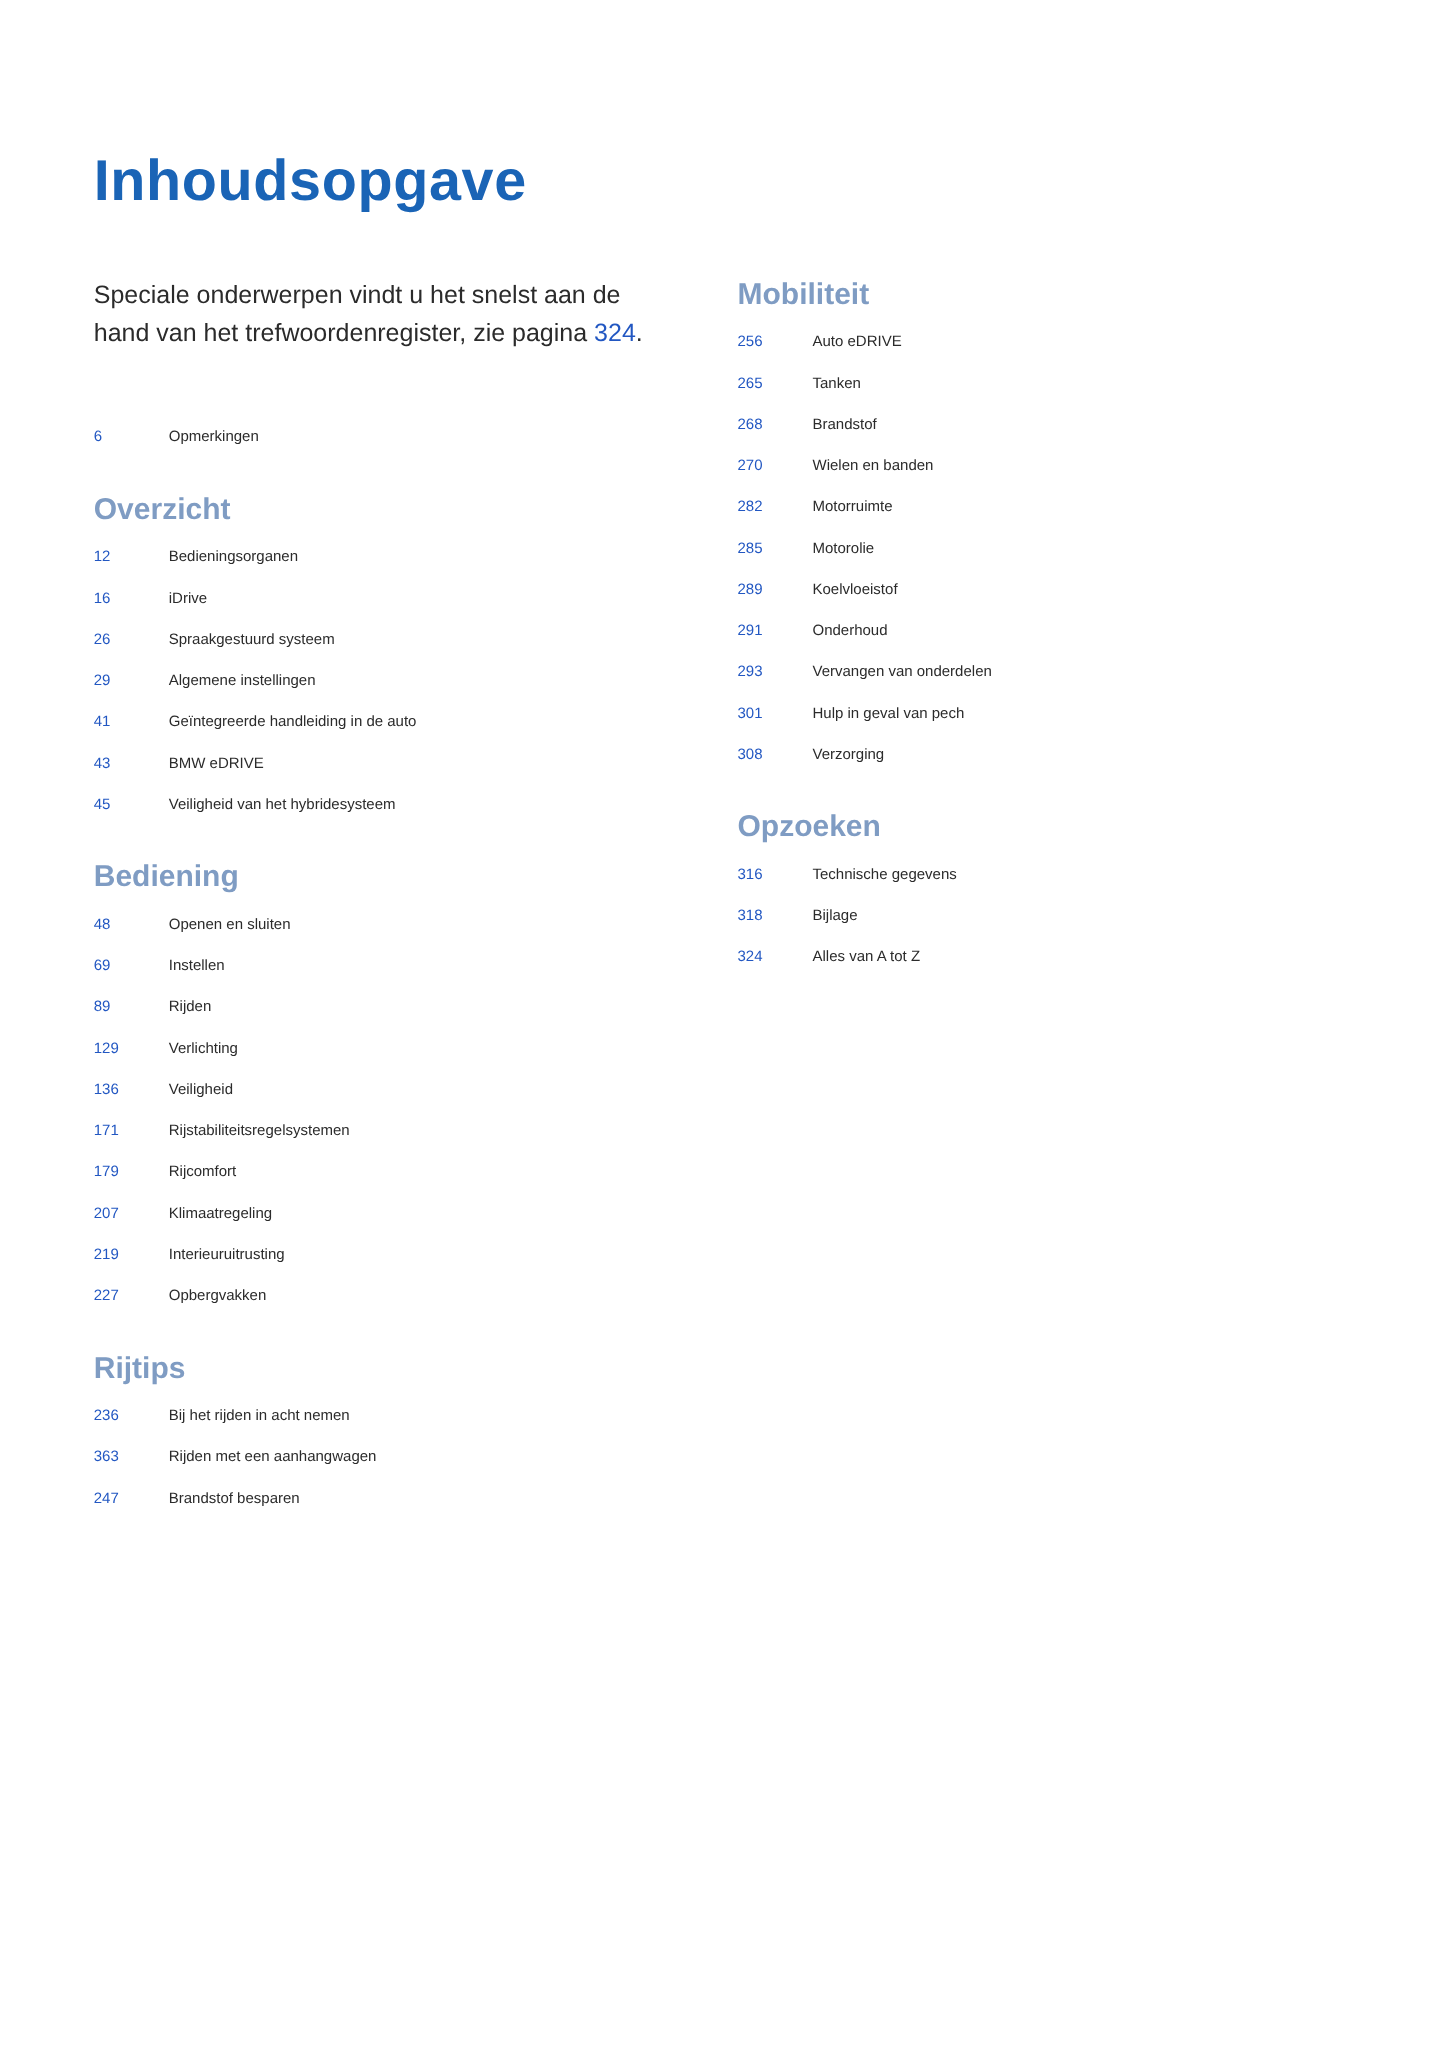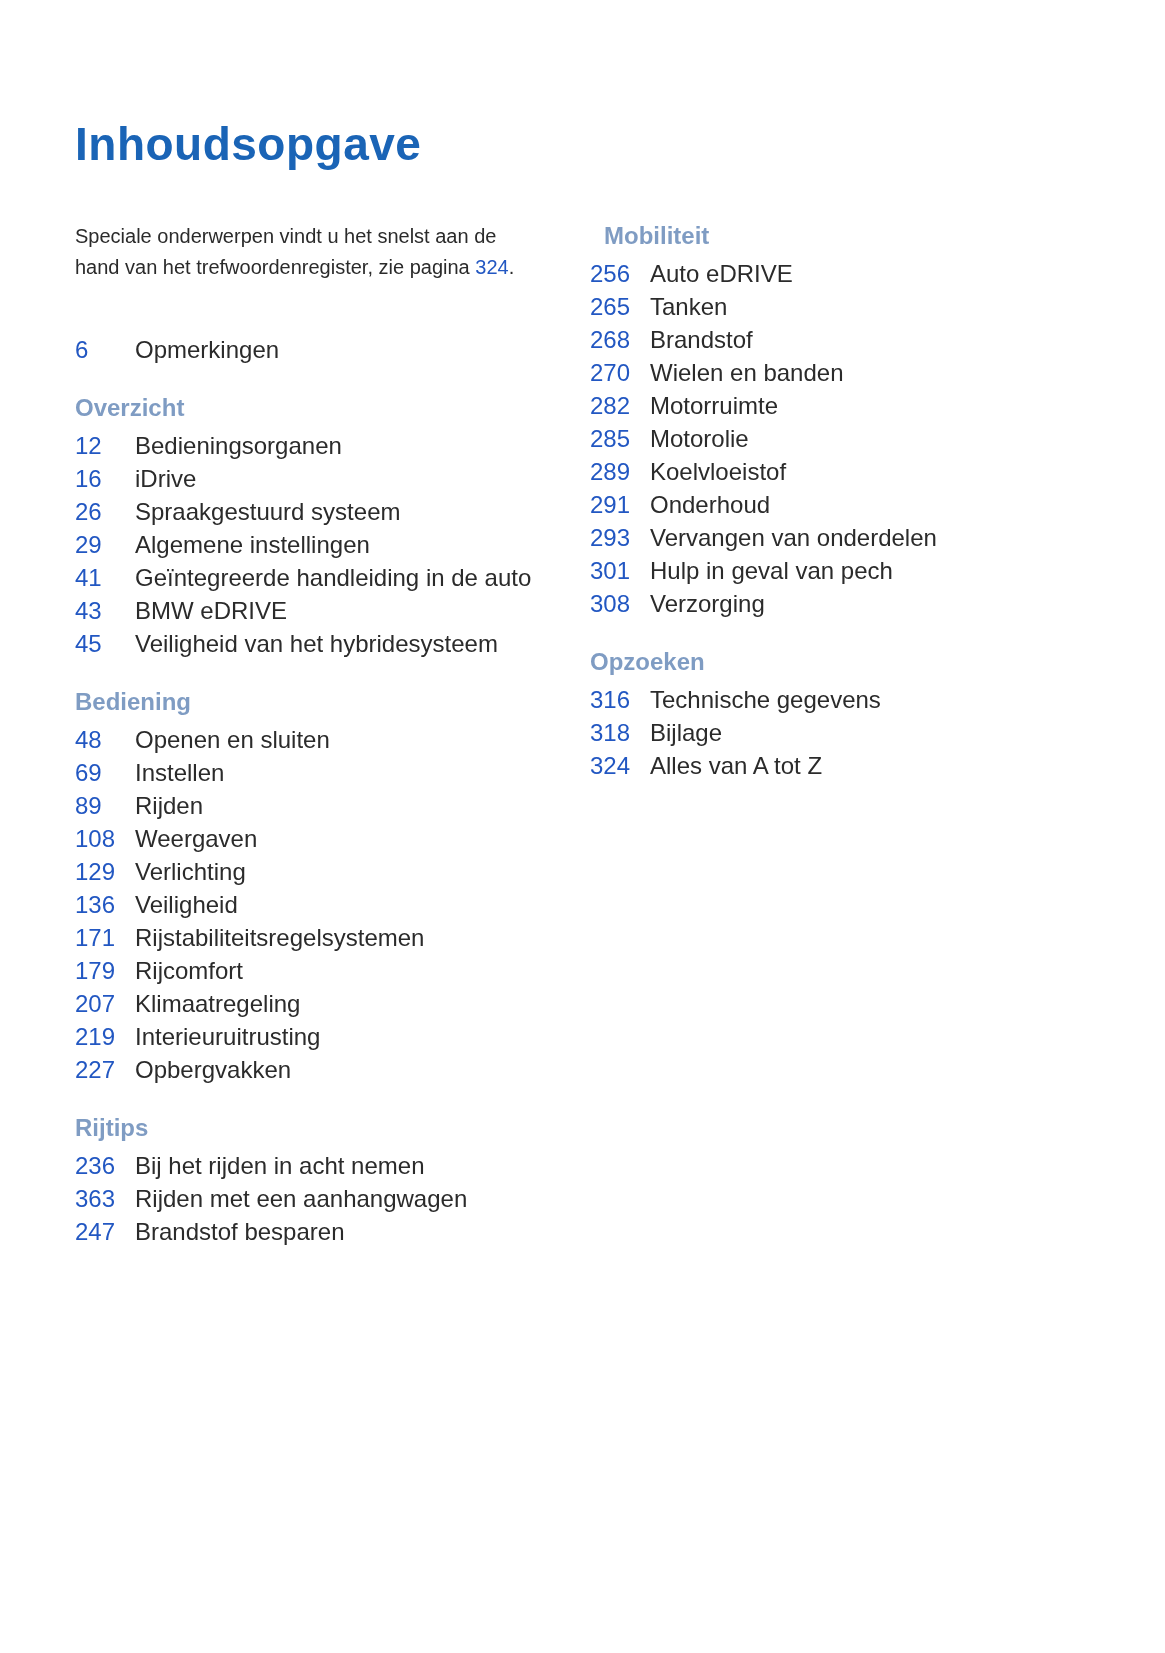--- a/index.html
+++ b/index.html
@@ -41,24 +41,24 @@
     text-decoration: none;
     cursor: pointer;
   }
   .section h2 {
     font-size: 24px;
     font-weight: bold;
     line-height: 30px;
     color: var(--heading-blue, #7f9cc3);
     margin: 27px 0 6px 0;
   }
-  .sections > .section:first-child > h2 { margin-top: 0; margin-left: 14px; }
+  .sections > .section:first-child > h2 { margin-top: 0; }
   .toc-row {
     display: flex;
-    font-size: 24px;
+    font-size: 12px;
     line-height: 33px;
     cursor: pointer;
   }
   .toc-num {
     width: 60px;
     flex-shrink: 0;
     color: var(--number-blue, #2257c2);
   }
   .toc-label {
     color: var(--body-text, #2b2b2b);
@@ -121,24 +121,20 @@
             </div>
             <div class="toc-row">
               <span class="toc-num">69</span>
               <span class="toc-label">Instellen</span>
             </div>
             <div class="toc-row">
               <span class="toc-num">89</span>
               <span class="toc-label">Rijden</span>
             </div>
             <div class="toc-row">
-              <span class="toc-num">108</span>
-              <span class="toc-label">Weergaven</span>
-            </div>
-            <div class="toc-row">
               <span class="toc-num">129</span>
               <span class="toc-label">Verlichting</span>
             </div>
             <div class="toc-row">
               <span class="toc-num">136</span>
               <span class="toc-label">Veiligheid</span>
             </div>
             <div class="toc-row">
               <span class="toc-num">171</span>
               <span class="toc-label">Rijstabiliteitsregelsystemen</span>

